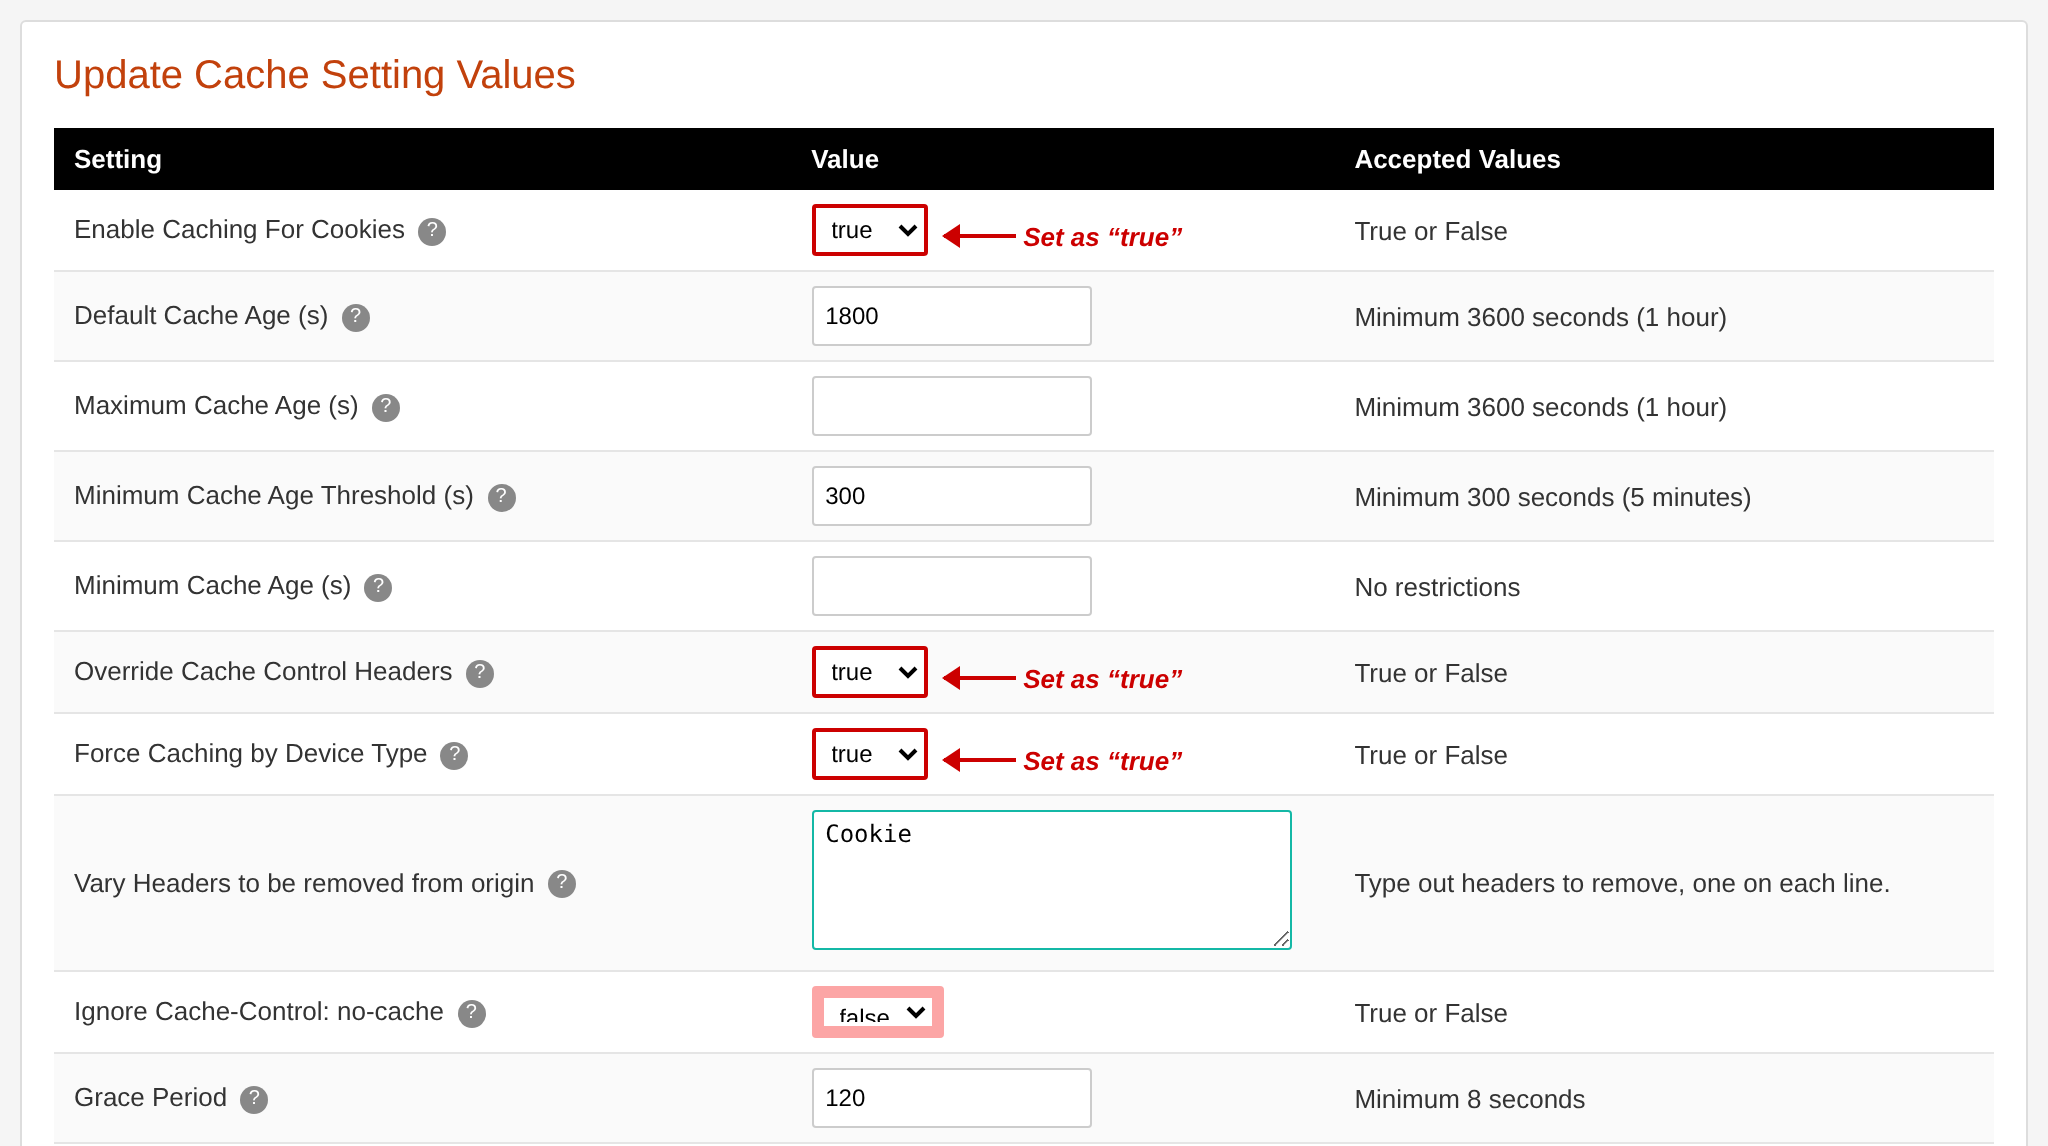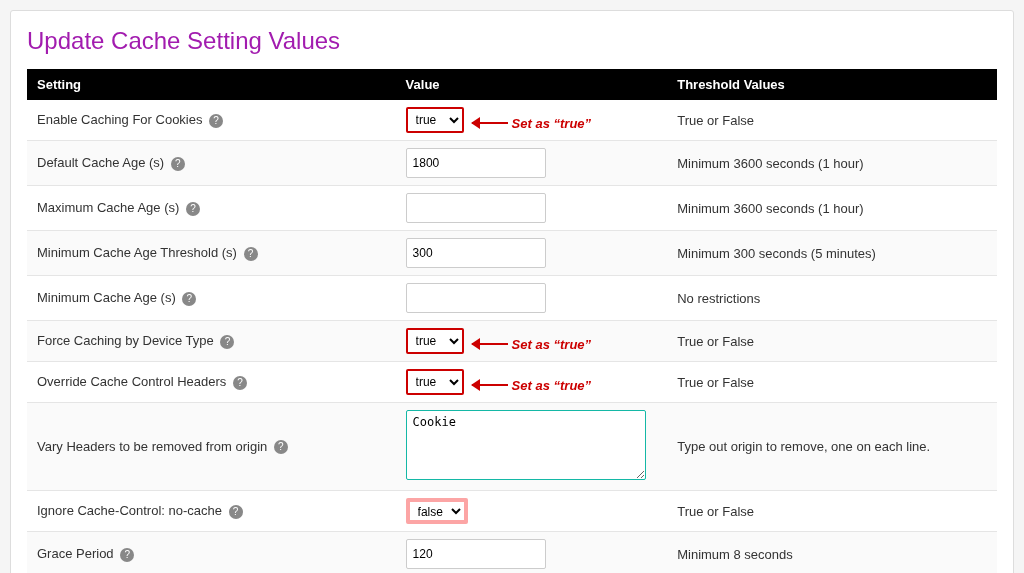--- a/index.html
+++ b/index.html
@@ -10,23 +10,23 @@
       color: #333;
     }
     .page-wrapper {
       background: #fff;
       margin: 10px;
       padding: 16px;
       border: 1px solid #ddd;
       border-radius: 3px;
     }
     h1.page-title {
-      font-size: 24px;
+      font-size: 20px;
       font-weight: 400;
-      color: #a21caf;
+      color: #c2410c;
       margin-bottom: 14px;
     }
     table {
       width: 100%;
       border-collapse: collapse;
     }
     thead tr {
       background: #000000;
       color: #fff;
     }
@@ -66,21 +66,21 @@
     }
     input[type="text"] {
       border: 1px solid #ccc;
       padding: 14px 6px;
       font-size: 12px;
       width: 140px;
       border-radius: 2px;
       height: 26px;
     }
     select {
-      border: 4px solid #fca5a5;
+      border: 6px solid #fca5a5;
       padding: 2px 4px;
       font-size: 12px;
       height: 26px;
       border-radius: 2px;
       background: #fff;
     }
     textarea {
       border: 1px solid #14b8a6;
       padding: 4px 6px;
       font-size: 12px;
@@ -126,21 +126,21 @@
 <body>
 
 <div class="page-wrapper">
   <h1 class="page-title">Update Cache Setting Values</h1>
 
   <table>
     <thead>
       <tr>
         <th class="col-setting">Setting</th>
         <th class="col-value">Value</th>
-        <th class="col-accepted">Threshold Values</th>
+        <th class="col-accepted">Accepted Values</th>
       </tr>
     </thead>
     <tbody id="table-body">
     <tr>
           <td class="col-setting">Enable Caching For Cookies <span class="help-icon">?</span></td>
           <td class="col-value annotation-cell"><select style="border: 2px solid rgb(204, 0, 0);"><option value="true">true</option><option value="false">false</option></select><span class="annotation"><span class="arrow-left"></span>Set as “true”</span></td>
           <td class="col-accepted">True or False</td>
         </tr>
         <tr>
           <td class="col-setting">Default Cache Age (s) <span class="help-icon">?</span></td>
@@ -156,33 +156,33 @@
           <td class="col-setting">Minimum Cache Age Threshold (s) <span class="help-icon">?</span></td>
           <td class="col-value annotation-cell"><input type="text" value="300" style=""></td>
           <td class="col-accepted">Minimum 300 seconds (5 minutes)</td>
         </tr>
         <tr>
           <td class="col-setting">Minimum Cache Age (s) <span class="help-icon">?</span></td>
           <td class="col-value annotation-cell"><input type="text" style=""></td>
           <td class="col-accepted">No restrictions</td>
         </tr>
         <tr>
-          <td class="col-setting">Force Caching by Device Type <span class="help-icon">?</span></td>
+          <td class="col-setting">Override Cache Control Headers <span class="help-icon">?</span></td>
           <td class="col-value annotation-cell"><select style="border: 2px solid rgb(204, 0, 0);"><option value="true">true</option><option value="false">false</option></select><span class="annotation"><span class="arrow-left"></span>Set as “true”</span></td>
           <td class="col-accepted">True or False</td>
         </tr>
         <tr>
-          <td class="col-setting">Override Cache Control Headers <span class="help-icon">?</span></td>
+          <td class="col-setting">Force Caching by Device Type <span class="help-icon">?</span></td>
           <td class="col-value annotation-cell"><select style="border: 2px solid rgb(204, 0, 0);"><option value="true">true</option><option value="false">false</option></select><span class="annotation"><span class="arrow-left"></span>Set as “true”</span></td>
           <td class="col-accepted">True or False</td>
         </tr>
         <tr>
           <td class="col-setting">Vary Headers to be removed from origin <span class="help-icon">?</span></td>
           <td class="col-value annotation-cell"><textarea style="">Cookie</textarea></td>
-          <td class="col-accepted">Type out origin to remove, one on each line.</td>
+          <td class="col-accepted">Type out headers to remove, one on each line.</td>
         </tr>
         <tr>
           <td class="col-setting">Ignore Cache-Control: no-cache <span class="help-icon">?</span></td>
           <td class="col-value annotation-cell"><select><option value="false">false</option><option value="true">true</option></select></td>
           <td class="col-accepted">True or False</td>
         </tr>
         <tr>
           <td class="col-setting">Grace Period <span class="help-icon">?</span></td>
           <td class="col-value annotation-cell"><input type="text" value="120" style=""></td>
           <td class="col-accepted">Minimum 8 seconds</td>

